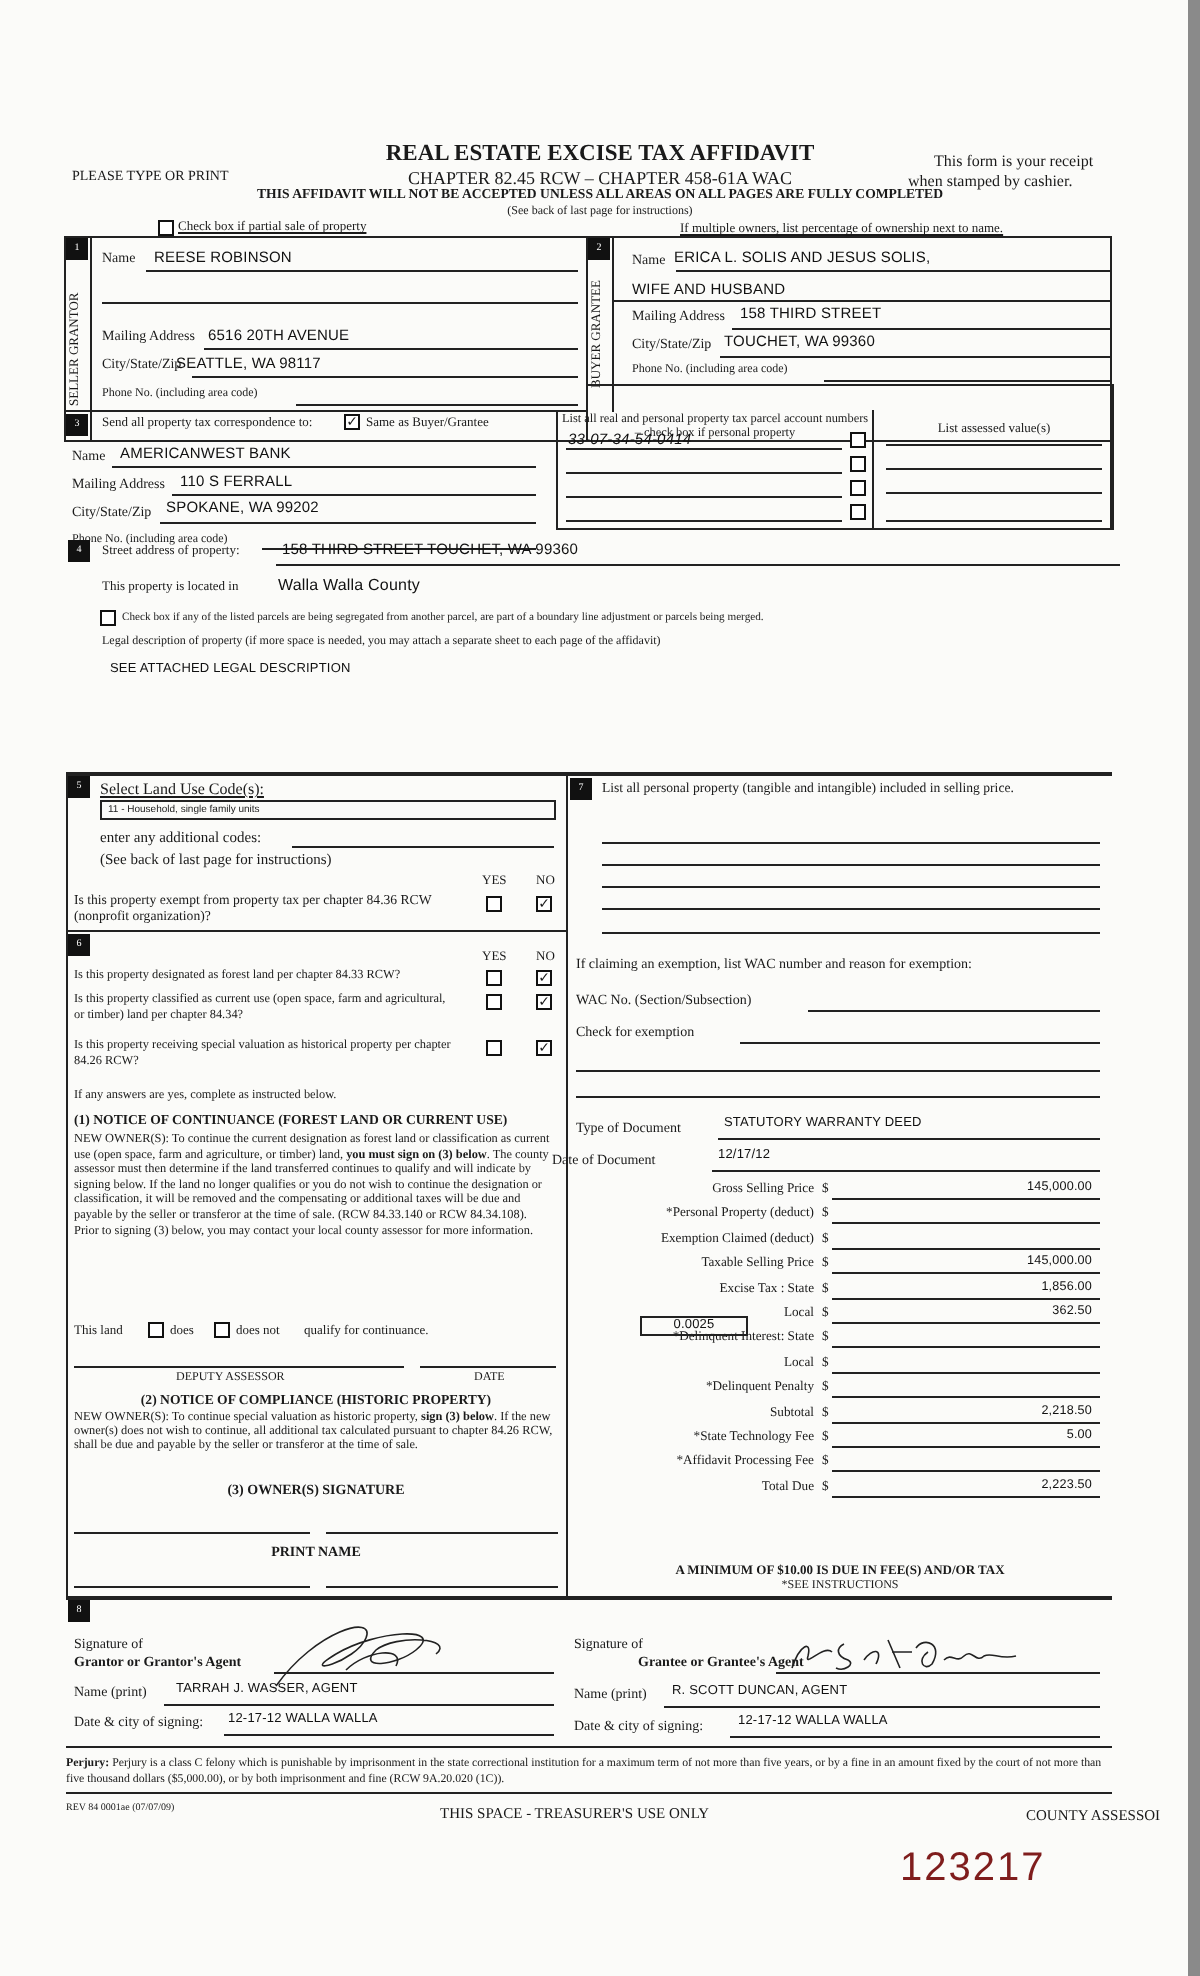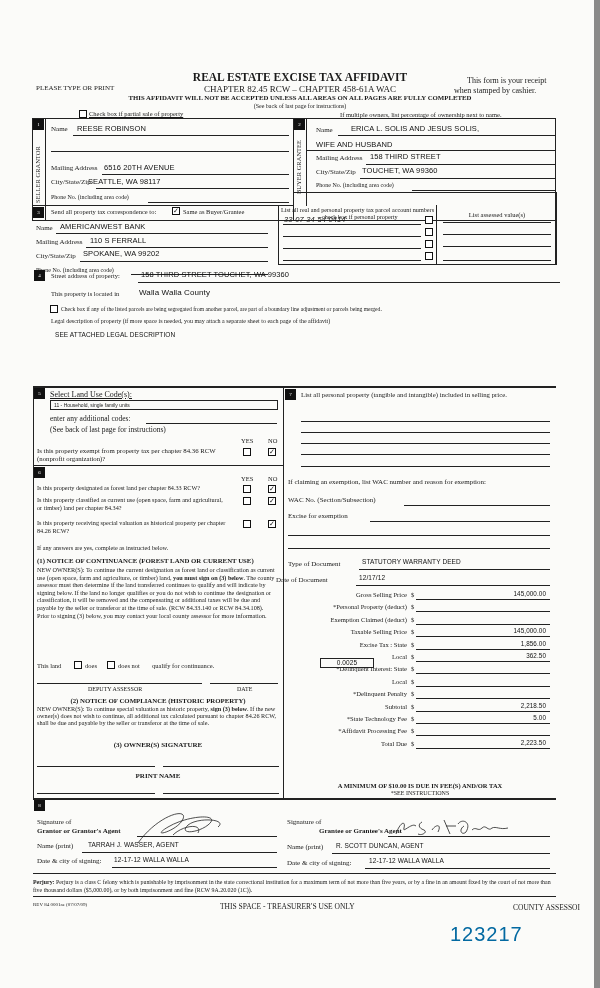--- a/index.html
+++ b/index.html
@@ -58,21 +58,21 @@
   <div class="abs lbl" style="left:51px;top:194px;font-size:6px;">Phone No. (including area code)</div>
   <div class="line" style="left:148px;top:202px;width:141px;"></div>
   <div class="abs fill" style="left:150px;top:193px;"></div>
 
   <div class="num" style="left:294px;top:119px;">2</div>
   <div class="abs" style="left:306px;top:119px;width:1px;height:87px;background:#222;"></div>
   <div class="vert" style="left:295px;top:140px;height:55px;width:10px;">BUYER GRANTEE</div>
 
   <div class="abs lbl" style="left:316px;top:126px;">Name</div>
   <div class="line" style="left:338px;top:135px;width:218px;"></div>
-  <div class="abs fill" style="left:339px;top:124px;padding-left:12px;">ERICA L. SOLIS AND JESUS SOLIS,</div>
+  <div class="abs fill" style="left:325px;top:124px;padding-left:12px;">ERICA L. SOLIS AND JESUS SOLIS,</div>
   <div class="abs fill" style="left:316px;top:140px;">WIFE AND HUSBAND</div>
   <div class="line" style="left:307px;top:150px;width:249px;"></div>
   <div class="abs lbl" style="left:316px;top:154px;">Mailing Address</div>
   <div class="line" style="left:366px;top:164px;width:190px;"></div>
   <div class="abs fill" style="left:370px;top:152px;">158 THIRD STREET</div>
   <div class="abs lbl" style="left:316px;top:168px;">City/State/Zip</div>
   <div class="line" style="left:360px;top:178px;width:196px;"></div>
   <div class="abs fill" style="left:362px;top:166px;">TOUCHET, WA 99360</div>
   <div class="abs lbl" style="left:316px;top:182px;font-size:6px;">Phone No. (including area code)</div>
   <div class="line" style="left:412px;top:190px;width:144px;"></div>
@@ -200,21 +200,21 @@
   <div class="line" style="left:301px;top:421px;width:249px;"></div>
   <div class="line" style="left:301px;top:432px;width:249px;"></div>
   <div class="line" style="left:301px;top:443px;width:249px;"></div>
   <div class="line" style="left:301px;top:454px;width:249px;"></div>
   <div class="line" style="left:301px;top:466px;width:249px;"></div>
   <div class="line" style="left:283px;top:468px;width:0;"></div>
 
   <div class="abs lbl" style="left:288px;top:478px;font-size:7px;">If claiming an exemption, list WAC number and reason for exemption:</div>
   <div class="abs lbl" style="left:288px;top:496px;font-size:7px;">WAC No. (Section/Subsection)</div>
   <div class="line" style="left:404px;top:505px;width:146px;"></div>
-  <div class="abs lbl" style="left:288px;top:512px;font-size:7px;">Excise for exemption</div>
+  <div class="abs lbl" style="left:288px;top:512px;font-size:7px;">Check for exemption</div>
   <div class="line" style="left:370px;top:521px;width:180px;"></div>
   <div class="line" style="left:288px;top:535px;width:262px;"></div>
   <div class="line" style="left:288px;top:548px;width:262px;"></div>
 
   <div class="abs lbl" style="left:288px;top:560px;font-size:7px;">Type of Document</div>
   <div class="line" style="left:359px;top:569px;width:191px;"></div>
   <div class="abs fill" style="left:362px;top:558px;font-size:6.5px;">STATUTORY WARRANTY DEED</div>
   <div class="abs lbl" style="left:276px;top:576px;font-size:7px;">Date of Document</div>
   <div class="line" style="left:356px;top:585px;width:194px;"></div>
   <div class="abs fill" style="left:359px;top:574px;font-size:6.5px;">12/17/12</div>
@@ -338,15 +338,15 @@
   <div class="abs" style="left:33px;top:873px;width:523px;height:1px;background:#222;"></div>
 
   <div class="abs" style="left:33px;top:878px;width:525px;font-size:5.9px;line-height:8px;">
     <b>Perjury:</b>
     <span>Perjury is a class C felony which is punishable by imprisonment in the state correctional institution for a maximum term of not more than five years, or by a fine in an amount fixed by the court of not more than five thousand dollars ($5,000.00), or by both imprisonment and fine (RCW 9A.20.020 (1C)).</span>
   </div>
   <div class="abs" style="left:33px;top:896px;width:523px;height:1px;background:#222;"></div>
   <div class="abs lbl" style="left:33px;top:902px;font-size:5px;">REV 84 0001ae (07/07/09)</div>
   <div class="abs lbl" style="left:220px;top:902px;font-size:7.5px;">THIS SPACE - TREASURER'S USE ONLY</div>
   <div class="abs lbl" style="left:513px;top:903px;font-size:7.5px;">COUNTY ASSESSOI</div>
-  <div class="abs sans" style="left:450px;top:923px;font-size:20px;font-weight:300;letter-spacing:1px;color:#0369a1;">123217</div>
+  <div class="abs sans" style="left:450px;top:923px;font-size:20px;font-weight:300;letter-spacing:1px;color:#7f1d1d;">123217</div>
 
 </div>
 
 </body></html>

